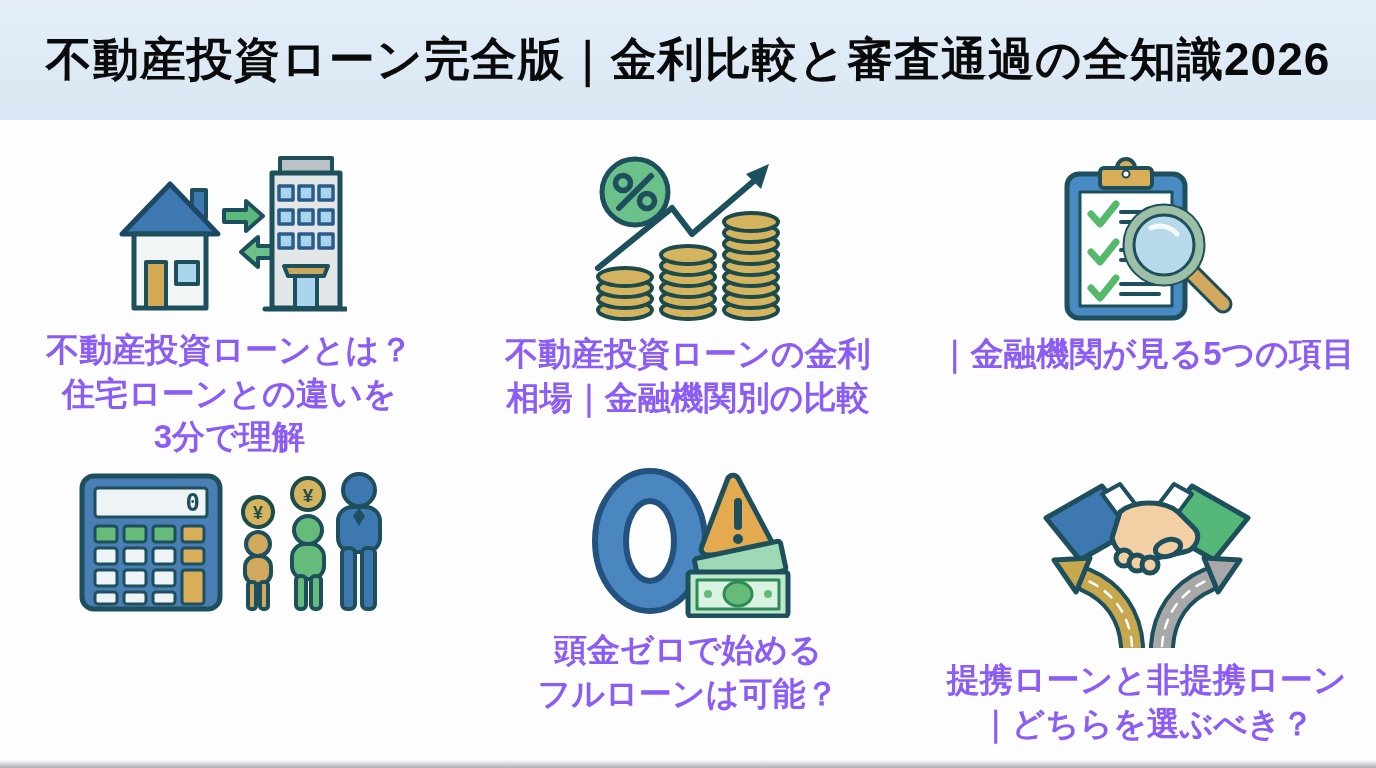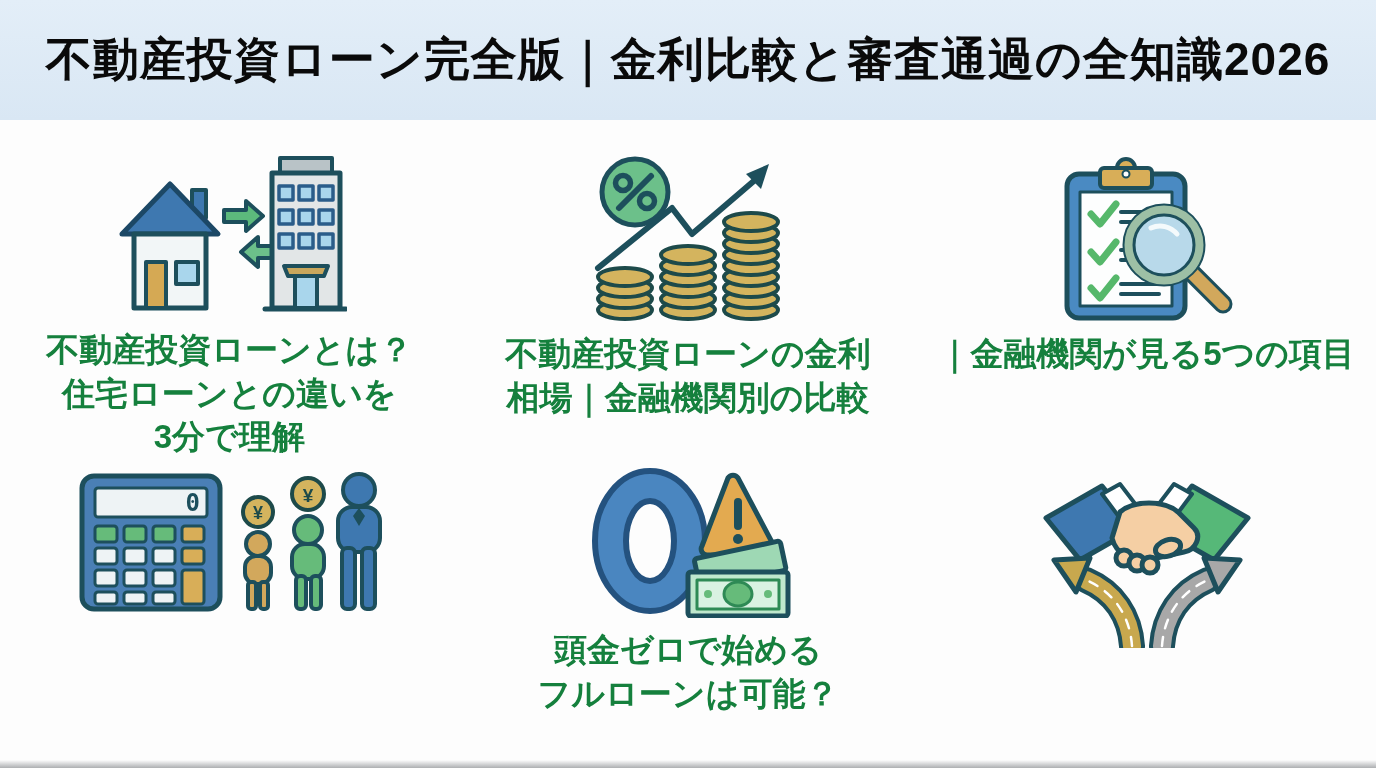--- a/index.html
+++ b/index.html
@@ -40,21 +40,21 @@
   .row1 .iconbox{height:174px;}
   .iconbox.h-calc{height:150px;}
   .iconbox.h-zero{height:154px;}
   .iconbox.h-hand{height:184px;}
   .caption{
     margin-top:10px;
     text-align:center;
     font-size:33px;
     font-weight:900;
     line-height:1.32;
-    color:#15803d;
+    color:#8b5cf6;
   }
   .caption span{display:block;white-space:nowrap;}
   .bottom-fade{
     position:absolute;left:0;bottom:0;width:100%;height:8px;
     background:linear-gradient(180deg,rgba(120,125,130,0) 0%,rgba(75,80,85,0.45) 100%);
   }
   svg{display:block;}
 </style>
 </head>
 <body>
@@ -269,17 +269,21 @@
           <path d="M100,180 C98,150 82,126 54,114" fill="none" stroke="#c8a84e" stroke-width="18"></path>
           <path d="M100,180 C98,150 82,126 54,114" fill="none" stroke="#ffffff" stroke-width="2.5" stroke-dasharray="9 9"></path>
           <polygon points="22,94 58,92 44,126" fill="#c8a84e" stroke="#1d4f5c" stroke-width="5"></polygon>
           <path d="M130,180 C132,150 148,126 176,114" fill="none" stroke="#1d4f5c" stroke-width="26"></path>
           <path d="M130,180 C132,150 148,126 176,114" fill="none" stroke="#a8a8a8" stroke-width="18"></path>
           <path d="M130,180 C132,150 148,126 176,114" fill="none" stroke="#ffffff" stroke-width="2.5" stroke-dasharray="9 9"></path>
           <polygon points="208,94 172,92 186,126" fill="#a8a8a8" stroke="#1d4f5c" stroke-width="5"></polygon>
         </g>
       </svg>
     </div>
+    <div class="caption">
+      <span>提携ローンと非提携ローン</span>
+      <span>｜どちらを選ぶべき？</span>
+    </div>
   </div>
 
 </div>
 
 <div class="bottom-fade"></div>
 
 </body></html>

